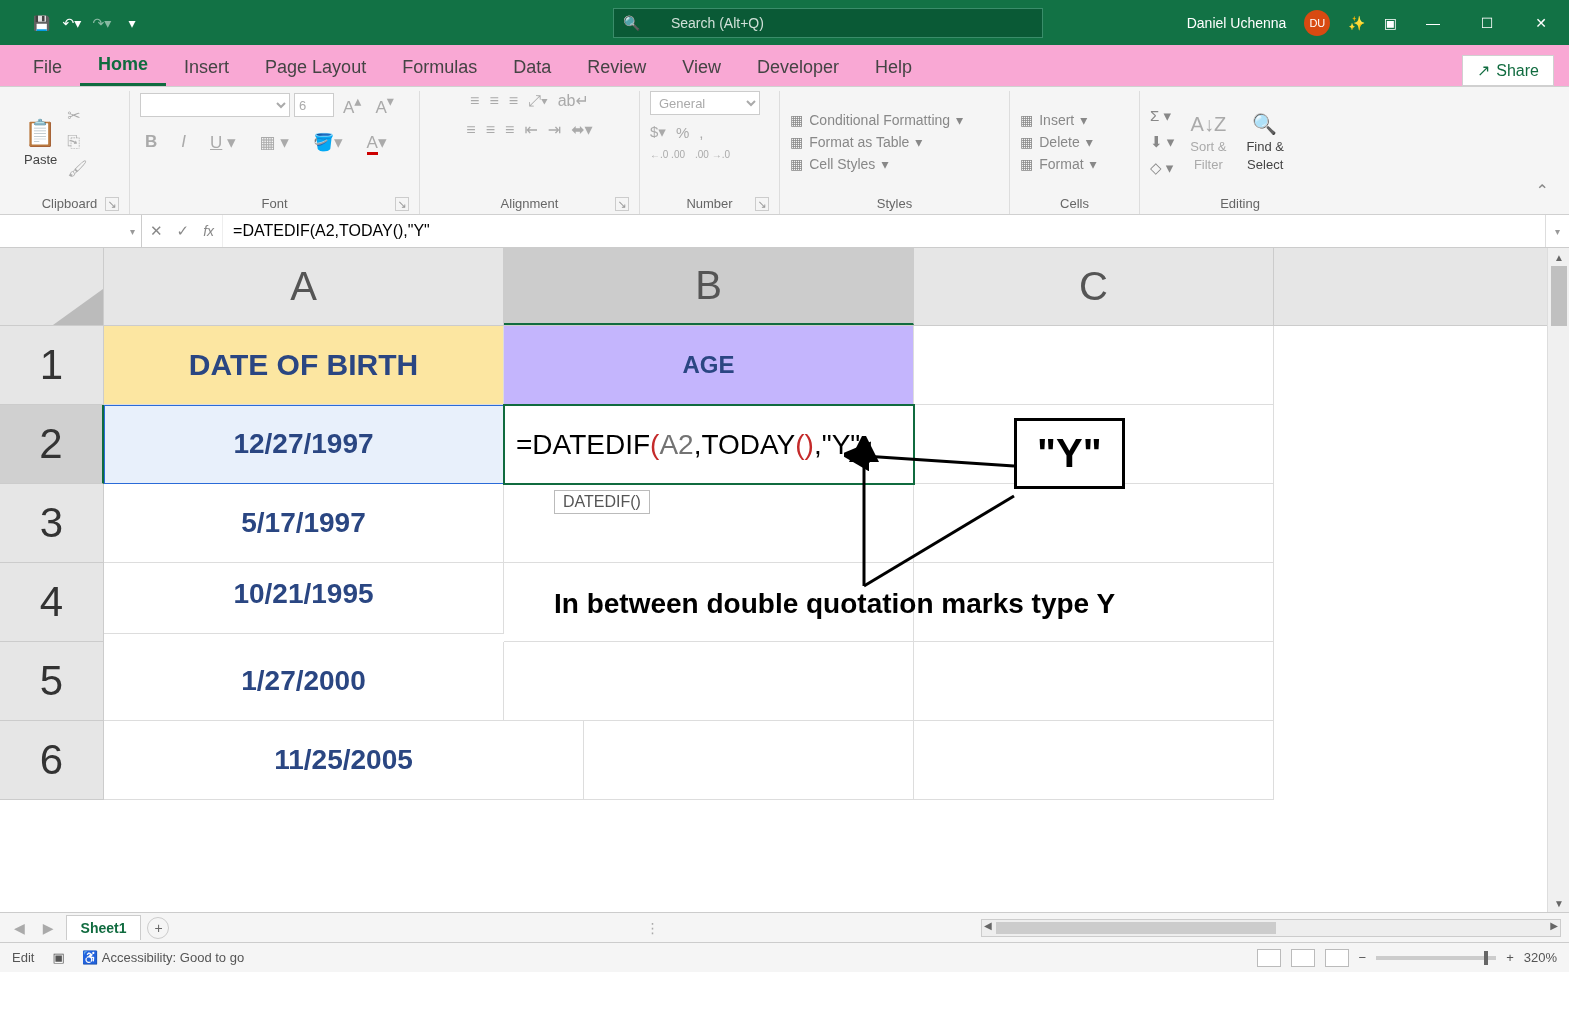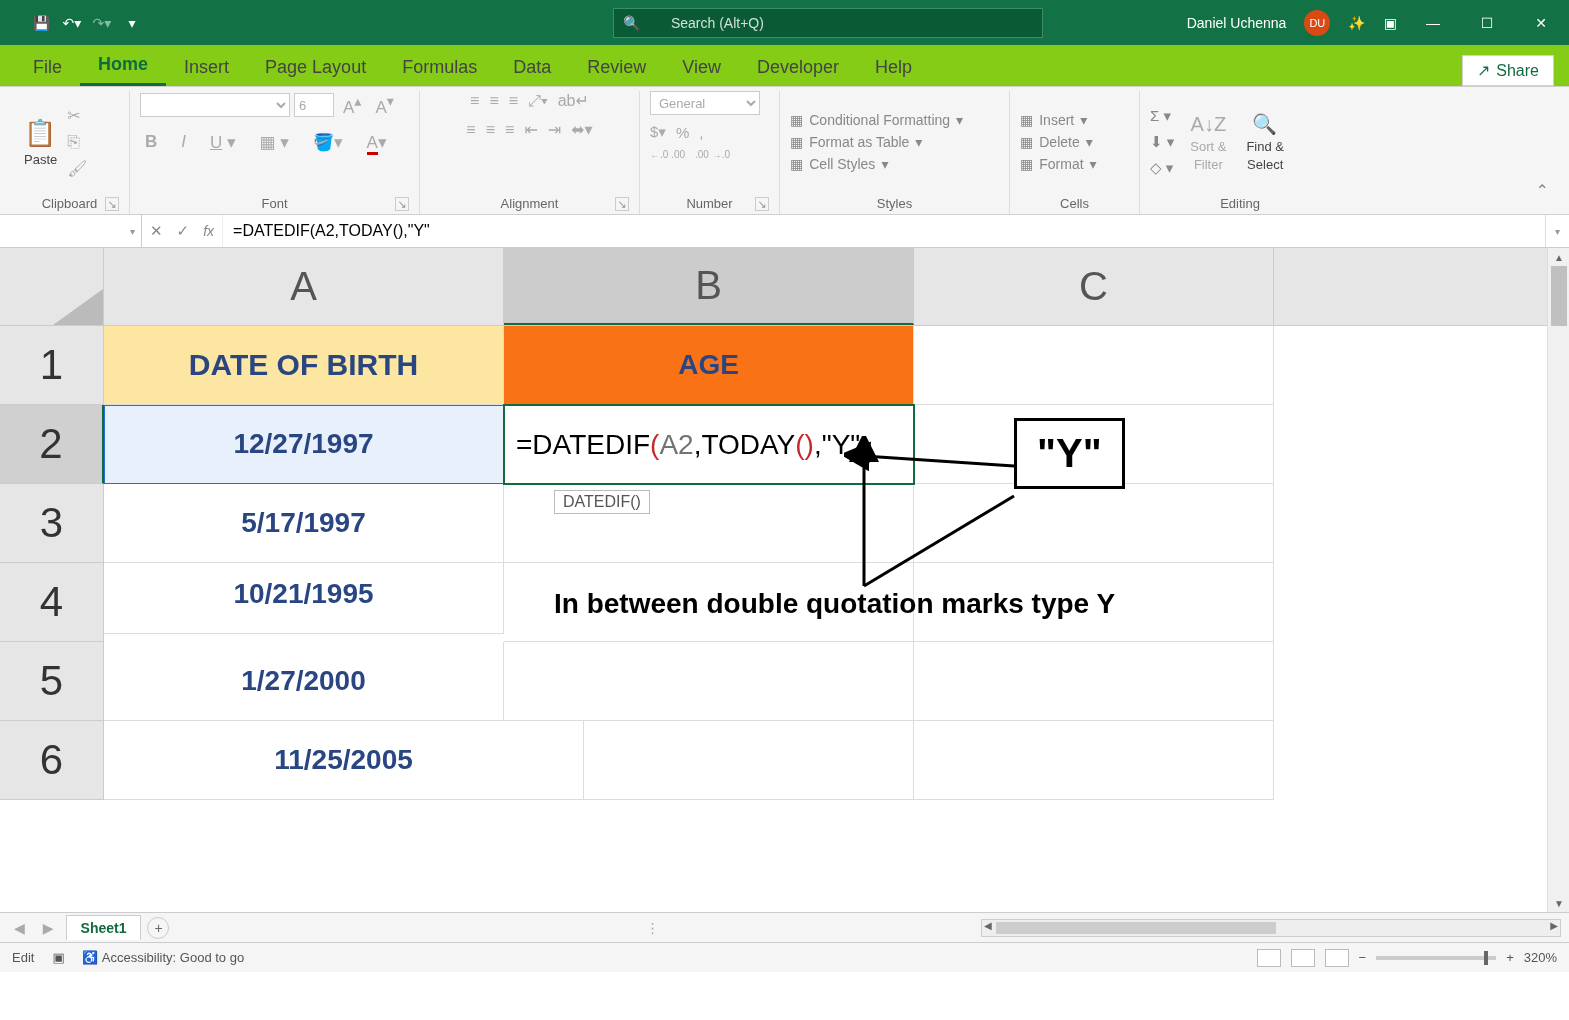--- a/index.html
+++ b/index.html
@@ -9,21 +9,21 @@
 .titlebar { background: #127245; height: 45px; display: flex; align-items: center; color: #fff; padding: 0 10px; position: relative; }
 .titlebar .qat { display: flex; align-items: center; gap: 6px; margin-left: 20px; }
 .titlebar .qat-btn { width: 24px; height: 24px; display: flex; align-items: center; justify-content: center; color: #fff; font-size: 14px; }
 .titlebar .doc-title { position: absolute; left: 50%; transform: translateX(-100%); font-size: 15px; display: flex; gap: 6px;}
 .titlebar .search { position: absolute; left: 50%; transform: translateX(-40%); width: 430px; height: 30px; background: #0a5a36; border: 1px solid #3a8d6a; display: flex; align-items: center; padding: 0 10px; color: #d0e0d8; font-size: 14px; gap: 30px;}
 .titlebar .right { margin-left: auto; display: flex; align-items: center; gap: 18px; font-size: 14px; }
 .titlebar .avatar { width: 26px; height: 26px; border-radius: 50%; background: #d84a11; display: flex; align-items: center; justify-content: center; font-size: 11px; color:#fff; }
 .titlebar .winbtn { width:36px; height:30px; display:flex; align-items:center; justify-content:center; color:#fff; font-size:14px;}
 
 
-.ribbon-tabs { height: 42px; background: #84cc16; display: flex; align-items: flex-end; padding: 0 15px; border-bottom: 1px solid #d0d0d0; position:relative;}
+.ribbon-tabs { height: 42px; background: #f9a8d4; display: flex; align-items: flex-end; padding: 0 15px; border-bottom: 1px solid #d0d0d0; position:relative;}
 .ribbon-tabs .tab { padding: 8px 18px; font-size: 18px; color: #444; cursor: pointer; }
 .ribbon-tabs .tab.active { color: #106b3f; border-bottom: 3px solid #106b3f; font-weight:600;}
 .ribbon-tabs .share-btn { margin-left: auto; background: #fff; border: 1px solid #d0d0d0; padding: 5px 14px; font-size: 16px; color: #106b3f; display:flex; align-items:center; gap:6px;}
 
 
 .ribbon { height: 128px; background: #f5f5f5; border-bottom: 1px solid #d0d0d0; display: flex; padding: 4px 10px 0 10px; }
 .ribbon .group { border-right: 1px solid #ddd; padding: 0 10px; display: flex; flex-direction: column; justify-content: space-between; }
 .ribbon .group-label { text-align: center; font-size: 13px; color: #666; padding: 3px 0; position:relative;}
 .ribbon .group-content { flex: 1; display: flex; align-items: center; gap: 6px; color: #aaa; }
 .ribbon .big-btn { display: flex; flex-direction: column; align-items: center; gap: 3px; font-size: 13px; color: #444; padding:4px; }
@@ -52,21 +52,21 @@
 .col-h { border-right: 1px solid #ccc; display: flex; align-items: center; justify-content: center; font-size: 40px; color: #555; }
 .col-h.sel { background: #d0d0d0; border-bottom:2px solid #106b3f;}
 .colB.sel { border-bottom:2px solid #106b3f; background:#cccccc;}
 .grid-body { display: flex; }
 .row-headers { width: 104px; }
 .row-h { height: 79px; border-bottom: 1px solid #ccc; border-right: 1px solid #ccc; background: #e6e6e6; display: flex; align-items: center; justify-content: center; font-size: 42px; color: #333; }
 .row-h.sel { background:#d0d0d0; border-right:2px solid #106b3f;}
 .cells { position: relative; flex:1;}
 .cell { position: absolute; border-right: 1px solid #ddd; border-bottom: 1px solid #ddd; display: flex; align-items: center; font-size: 28px; }
 .hdr-cell-a { background: #fce6a1; color: #2a4682; font-weight: bold; font-size: 30px; justify-content:center;}
-.hdr-cell-b { background: #f97316; color: #2a4682; font-weight: bold; font-size: 28px; justify-content:center;}
+.hdr-cell-b { background: #c4b5fd; color: #2a4682; font-weight: bold; font-size: 24px; justify-content:center;}
 .data-cell { color: #2a4682; font-weight: bold; justify-content:center; font-size:28px;}
 .a2outline { position:absolute; border:1px solid #2a6bd8; pointer-events:none;}
 .b2outline { position:absolute; border:2px solid #106b3f; pointer-events:none;}
 .formula-cell { position:absolute; font-size:28px; display:flex; align-items:center; padding-left:12px;}
 .formula-cell .eq { color:#000;}
 .formula-cell .fn { color:#000;}
 .formula-cell .par { color:#c42a2a;}
 .formula-cell .ref { color:#737373;}
 .formula-cell .str { color:#000;}
 .tooltip-fn { position:absolute; background:#fff; border:1px solid #bbb; padding:2px 8px; font-size:16px; color:#555;}

